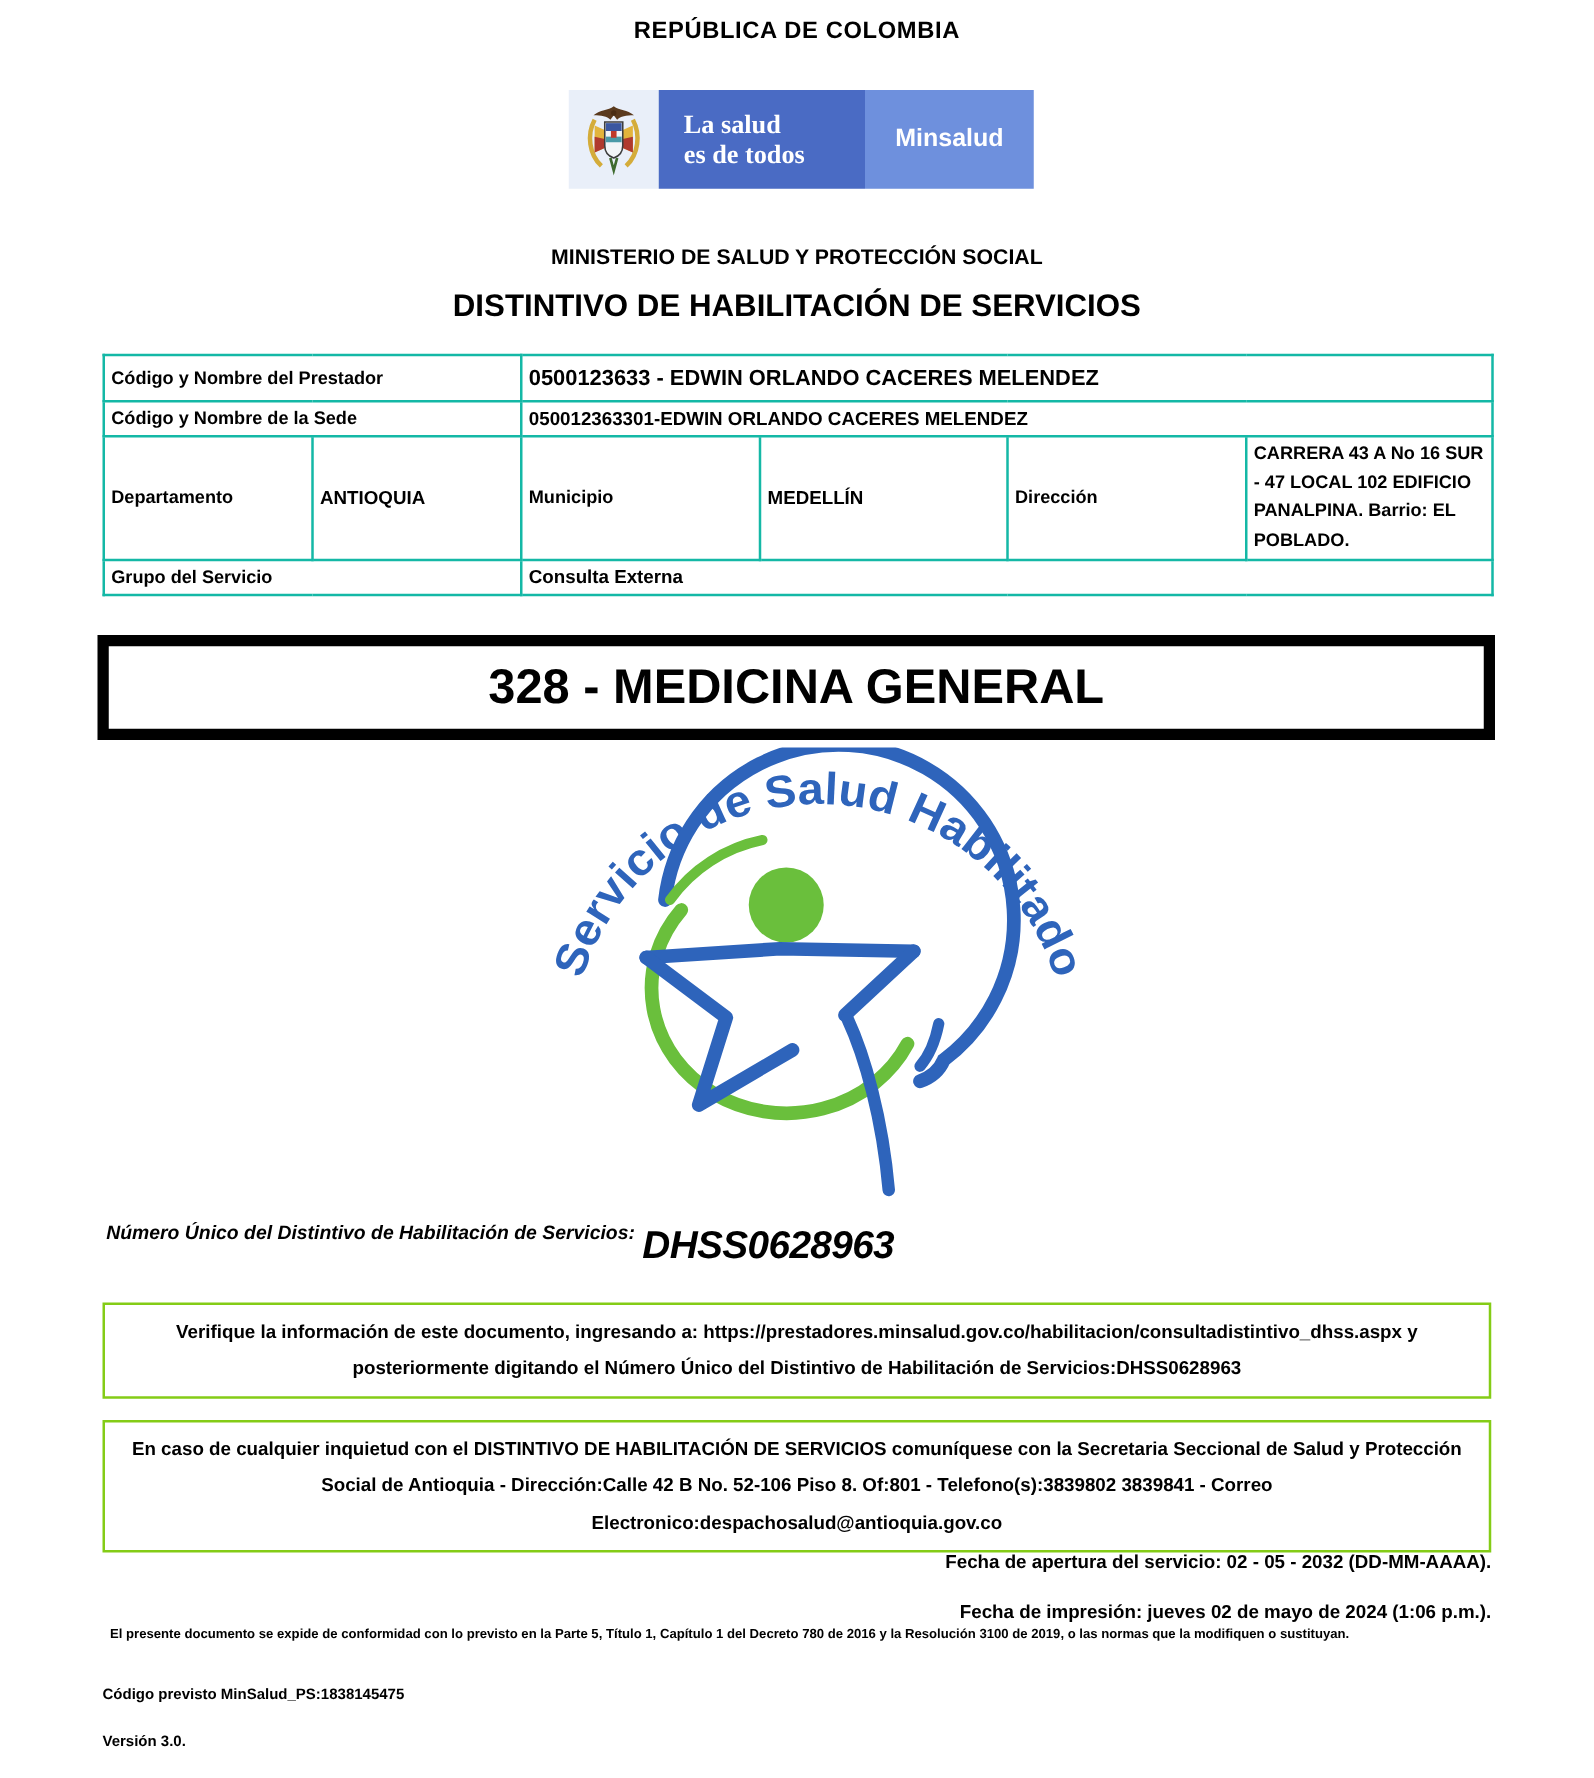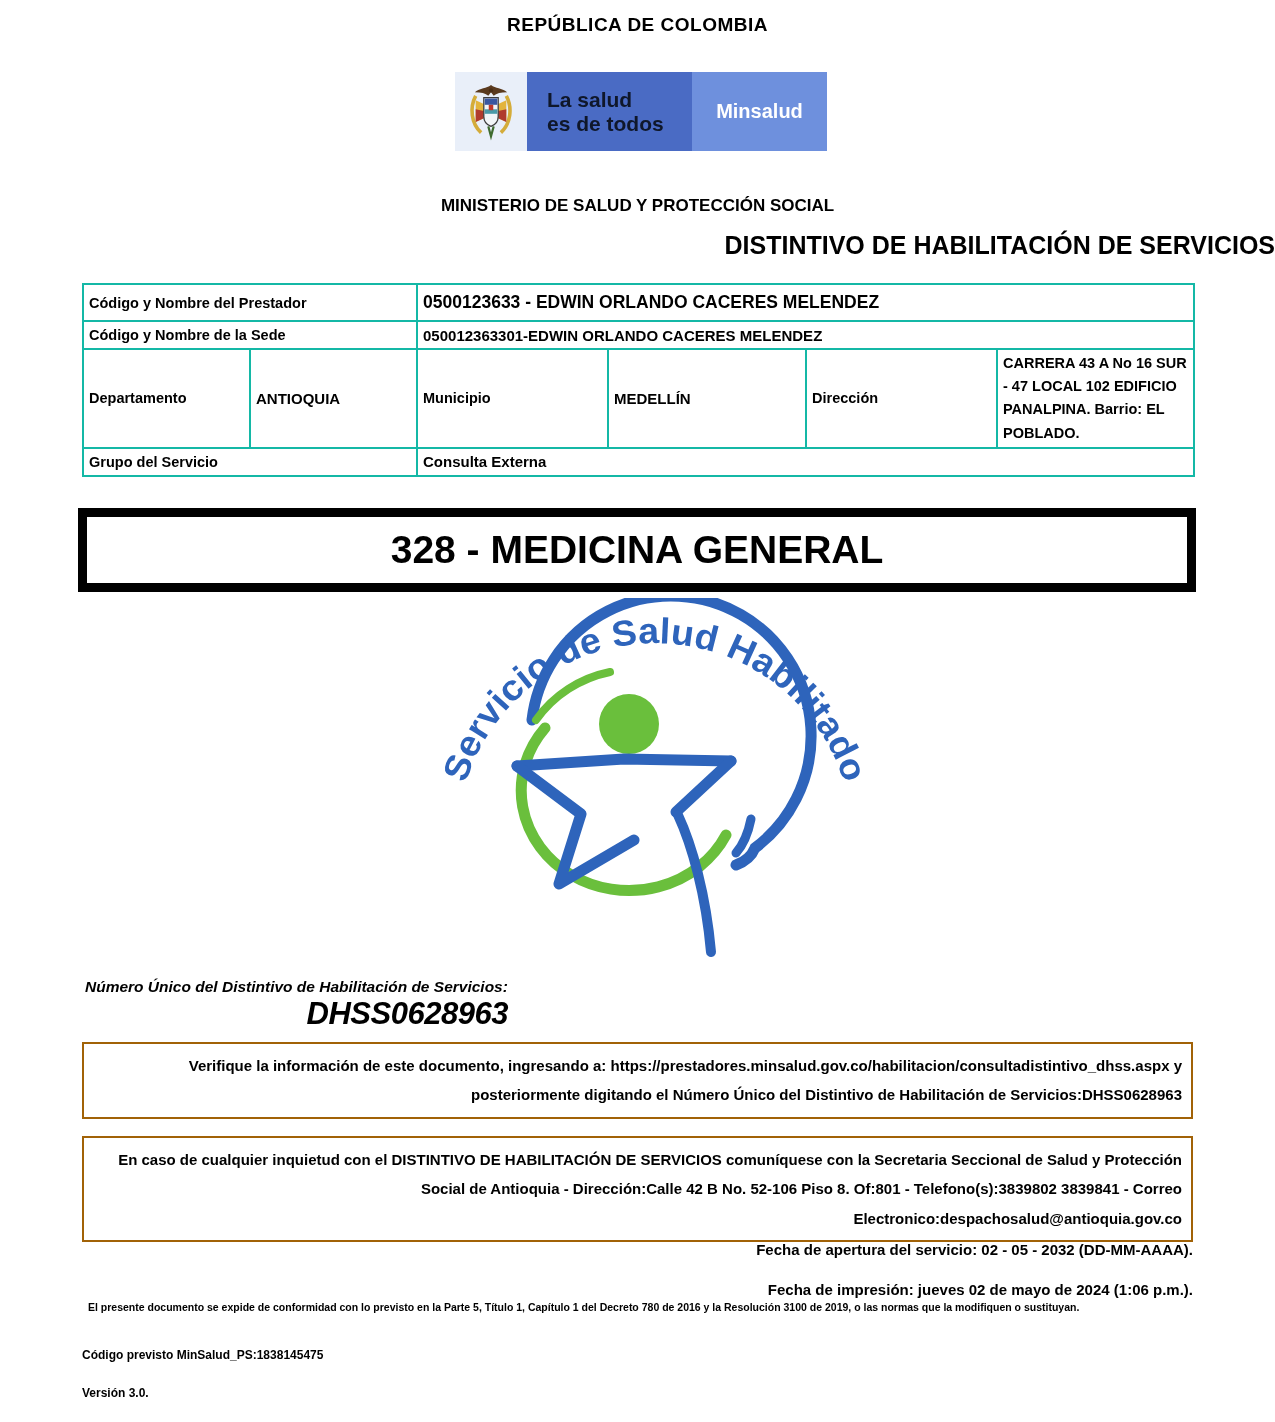--- a/index.html
+++ b/index.html
@@ -8,53 +8,53 @@
     position:relative; width:1275px; height:1422px; background:#ffffff;
     font-family:"Liberation Sans", sans-serif; color:#000; overflow:hidden;
   }
   .country-title {
     position:absolute; top:14px; left:0; width:100%;
     text-align:center; font-size:19px; font-weight:bold; letter-spacing:.5px;
   }
   
   .banner { position:absolute; top:72px; left:455px; width:372px; height:79px; display:flex; }
   .banner .crest-box { width:72px; height:100%; background:#e9eff9; display:flex; align-items:center; justify-content:center; }
-  .banner .slogan-box { width:165px; height:100%; background:#4a6bc4; color:#0f172a; display:flex; flex-direction:column; justify-content:center; padding-left:20px; }
+  .banner .slogan-box { width:165px; height:100%; background:#4a6bc4; color:#ffffff; display:flex; flex-direction:column; justify-content:center; padding-left:20px;font-family:Liberation Serif, serif; }
   .banner .slogan-box div { font-size:21px; font-weight:bold; line-height:1.12; }
   .banner .brand-box { width:135px; height:100%; background:#6e90dd; color:#fff; display:flex; align-items:center; justify-content:center; font-size:20px; font-weight:bold; }
   
   .ministry { position:absolute; top:196px; left:0; width:100%; text-align:center; font-size:17px; font-weight:bold; }
-  .doc-title { position:absolute; top:231px; left:0; width:100%; text-align:right; font-size:25px; font-weight:bold; }
+  .doc-title { position:absolute; top:231px; left:0; width:100%; text-align:center; font-size:25px; font-weight:bold; }
   
   table.info { position:absolute; top:283px; left:82px; width:1111px; border-collapse:collapse; table-layout:fixed; }
   table.info td { border:2px solid #14b8a6; font-weight:bold; padding:2px 5px; vertical-align:middle; overflow:hidden; }
   td.lbl  { font-size:14.5px; }
   td.val-lg { font-size:17.5px; }
   td.val-md { font-size:15px; }
   tr.r1 td { height:37px; }
   tr.r2 td { height:28px; }
   tr.r3 td { height:96px; }
   tr.r4 td { height:28px;border-radius:11px; }
   td.addr { font-size:14.5px; line-height:1.6; padding:2px 5px; }
   
   .service-box {
     position:absolute; top:508px; left:78px; width:1118px; height:84px;
     border:9px solid #000; display:flex; align-items:center; justify-content:center;
   }
   .service-box .service-text { font-size:39px; font-weight:bold; }
   
   .seal { position:absolute; top:598px; left:438px; width:434px; height:380px; }
   
-  .dhss-line { position:absolute; top:978px; left:85px; display:flex; align-items:flex-end;flex-direction:column; }
+  .dhss-line { position:absolute; top:978px; left:85px; display:flex; align-items:flex-start; }
   .dhss-label { font-size:15.5px; font-weight:bold; font-style:italic; }
   .dhss-value { font-size:31px; font-weight:bold; font-style:italic; margin-left:6px; letter-spacing:-.5px; }
   
   .notice {
-    position:absolute; left:82px; width:1111px; border:2px solid #a16207;
-    font-size:15px; font-weight:bold; text-align:right; line-height:1.95; padding:7px 9px;
+    position:absolute; left:82px; width:1111px; border:2px solid #84cc16;
+    font-size:15px; font-weight:bold; text-align:center; line-height:1.95; padding:7px 9px;
   }
   .notice.verify  { top:1042px; }
   .notice.contact { top:1136px; }
   
   .date-line { position:absolute; left:82px; width:1111px; text-align:right; font-size:15px; font-weight:bold; }
   .date-opening  { top:1241px; }
   .date-printing { top:1281px; }
   .legal { position:absolute; top:1301px; left:88px; width:1110px; font-size:10.5px; font-weight:bold; }
   .internal-code { position:absolute; top:1348px; left:82px; font-size:12px; font-weight:bold; }
   .version { position:absolute; top:1386px; left:82px; font-size:12px; font-weight:bold; }

